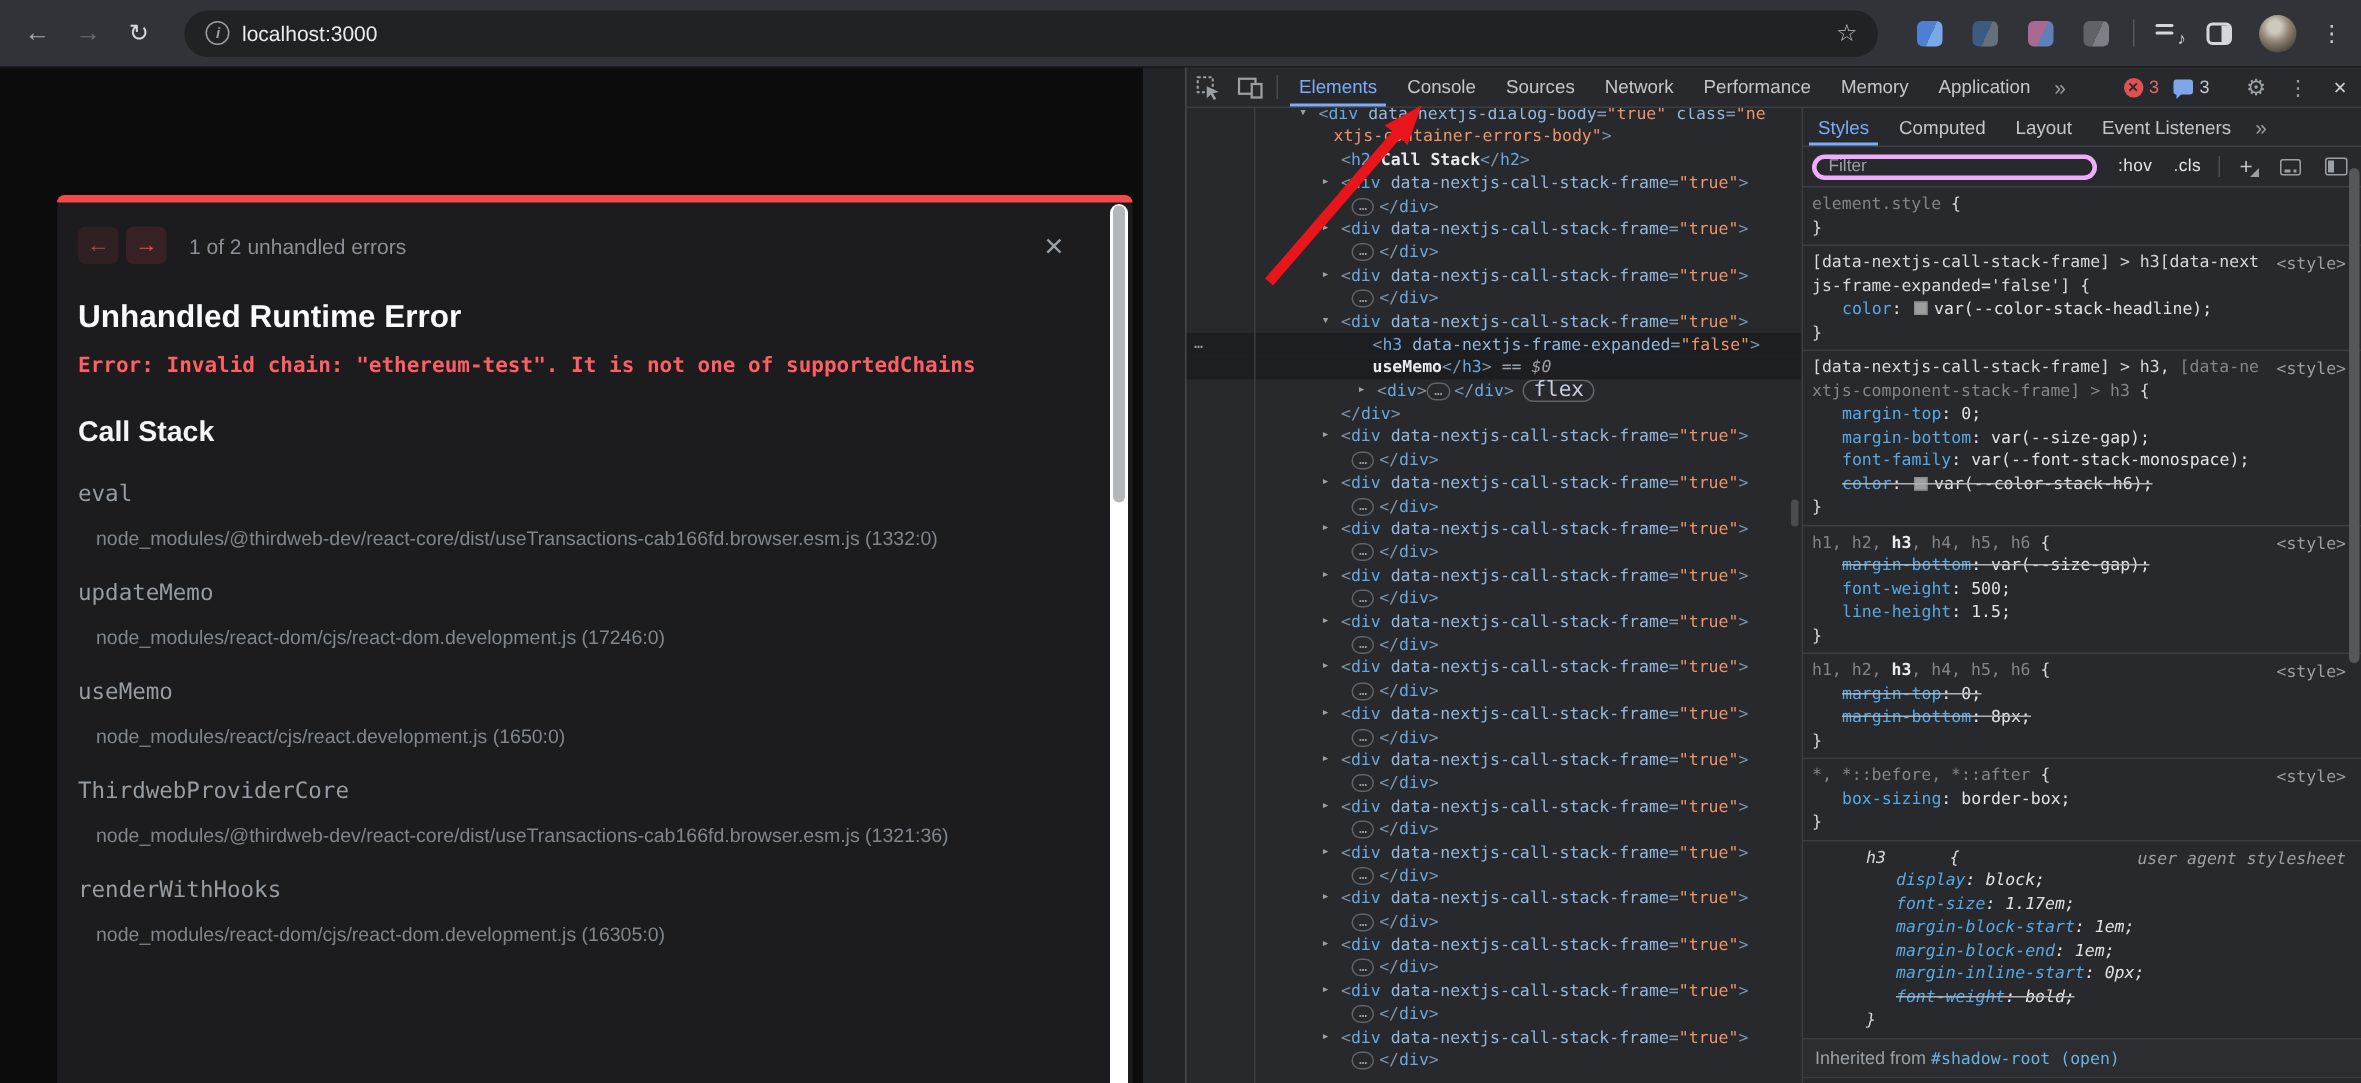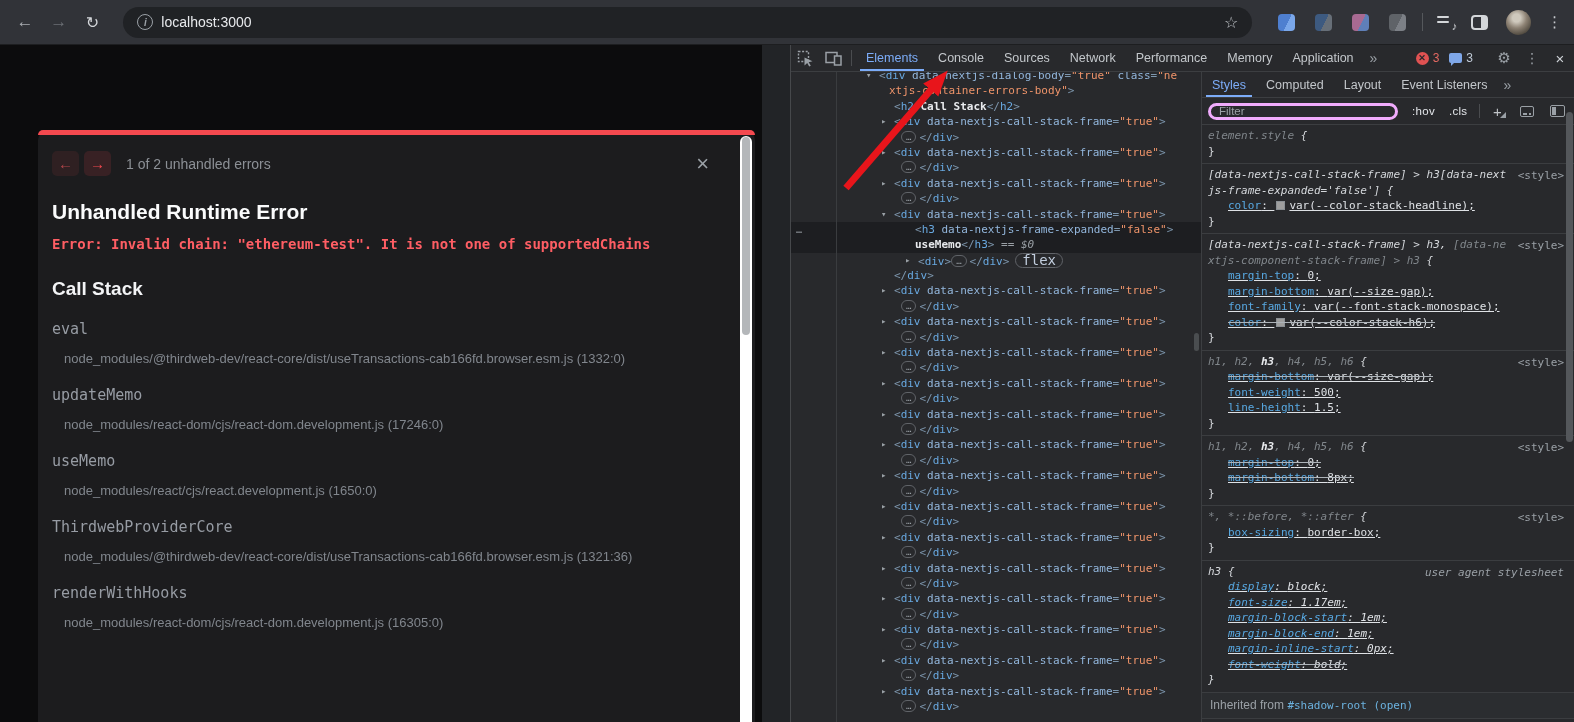--- a/index.html
+++ b/index.html
@@ -126,29 +126,29 @@
   .sp-tb-divider { width:1px; height:14px; background:#4a4c4f; margin:0 8px 0 12px; }
   .plus-btn { position:relative; color:#c0c4c8; font-size:15px; width:18px; text-align:center; cursor:pointer; }
   .plus-btn::after { content:""; position:absolute; right:0px; bottom:2px; border:3px solid transparent; border-right-color:#9aa0a6; border-bottom-color:#9aa0a6; }
   .monitor-icon { width:14px; height:11px; border:1.5px solid #9aa0a6; border-radius:2px; margin-left:14px; position:relative; cursor:pointer; }
   .monitor-icon::after { content:""; position:absolute; left:2px; bottom:1px; width:4px; height:2px; background:#9aa0a6; }
   .monitor-icon::before { content:""; position:absolute; right:2px; bottom:1px; width:2px; height:2px; background:#9aa0a6; }
   .pane-toggle-icon { width:15px; height:12px; border:1.5px solid #9aa0a6; border-radius:2px; margin-left:16px; position:relative; cursor:pointer; }
   .pane-toggle-icon::after { content:""; position:absolute; top:1px; bottom:1px; left:1px; width:4px; background:#9aa0a6; }
   .sp-blocks { overflow:hidden; font-family:"DejaVu Sans Mono", monospace; font-size:11px; line-height:15.5px; }
   .blk { border-bottom:1px solid #3b3d40; padding:3px 14px 4px 6px; position:relative; }
-  .sel-line { color:#d5d8dc; word-break:break-all; padding-right:50px;font-style:italic; }
+  .sel-line { color:#d5d8dc; word-break:break-all; padding-right:50px; }
   .sel-dim { color:#80868b; }
   .sel-hit { color:#e8eaed; font-weight:600; }
   .origin { position:absolute; top:4px; right:10px; color:#9aa0a6; }
   .origin.ua { font-style:italic; }
-  .blk.ua-blk .sel-line, .blk.ua-blk .prop, .blk.ua-blk .brace { font-style:italic; }
+  .blk.ua-blk .sel-line, .blk.ua-blk .prop, .blk.ua-blk .brace { font-style:italic;margin-left:36px; }
   .prop { padding-left:20px; color:#dfe2e6; }
   .prop .pname { color:#58a9e3; }
-  .prop-inner { position:relative; display:inline-block;text-decoration:underline; }
+  .prop-inner { position:relative; display:inline-block; }
   .struck .prop-inner::after { content:""; position:absolute; left:0; right:0; top:7px; height:1px; background:#adb3b9; }
   .swatch { display:inline-block; width:9px; height:9px; border:1px solid #8a8f94; margin:0 4px 0 2px; vertical-align:-1px; }
   .brace { color:#d5d8dc; }
   .blk-inherited { border-bottom:1px solid #3b3d40; background:#2b2d30; padding:5px 8px;
     font-family:"Liberation Sans",sans-serif; font-size:12px; color:#9aa0a6; }
   .shadow-link { font-family:"DejaVu Sans Mono",monospace; font-size:11px; color:#6cb2df; cursor:pointer; }
   .sp-scroll-thumb { position:absolute; right:1px; top:40px; width:7px; height:330px; background:#54575b; border-radius:3.5px; z-index:5; }
 
   
   .anno { position:absolute; inset:0; z-index:50; pointer-events:none; }

